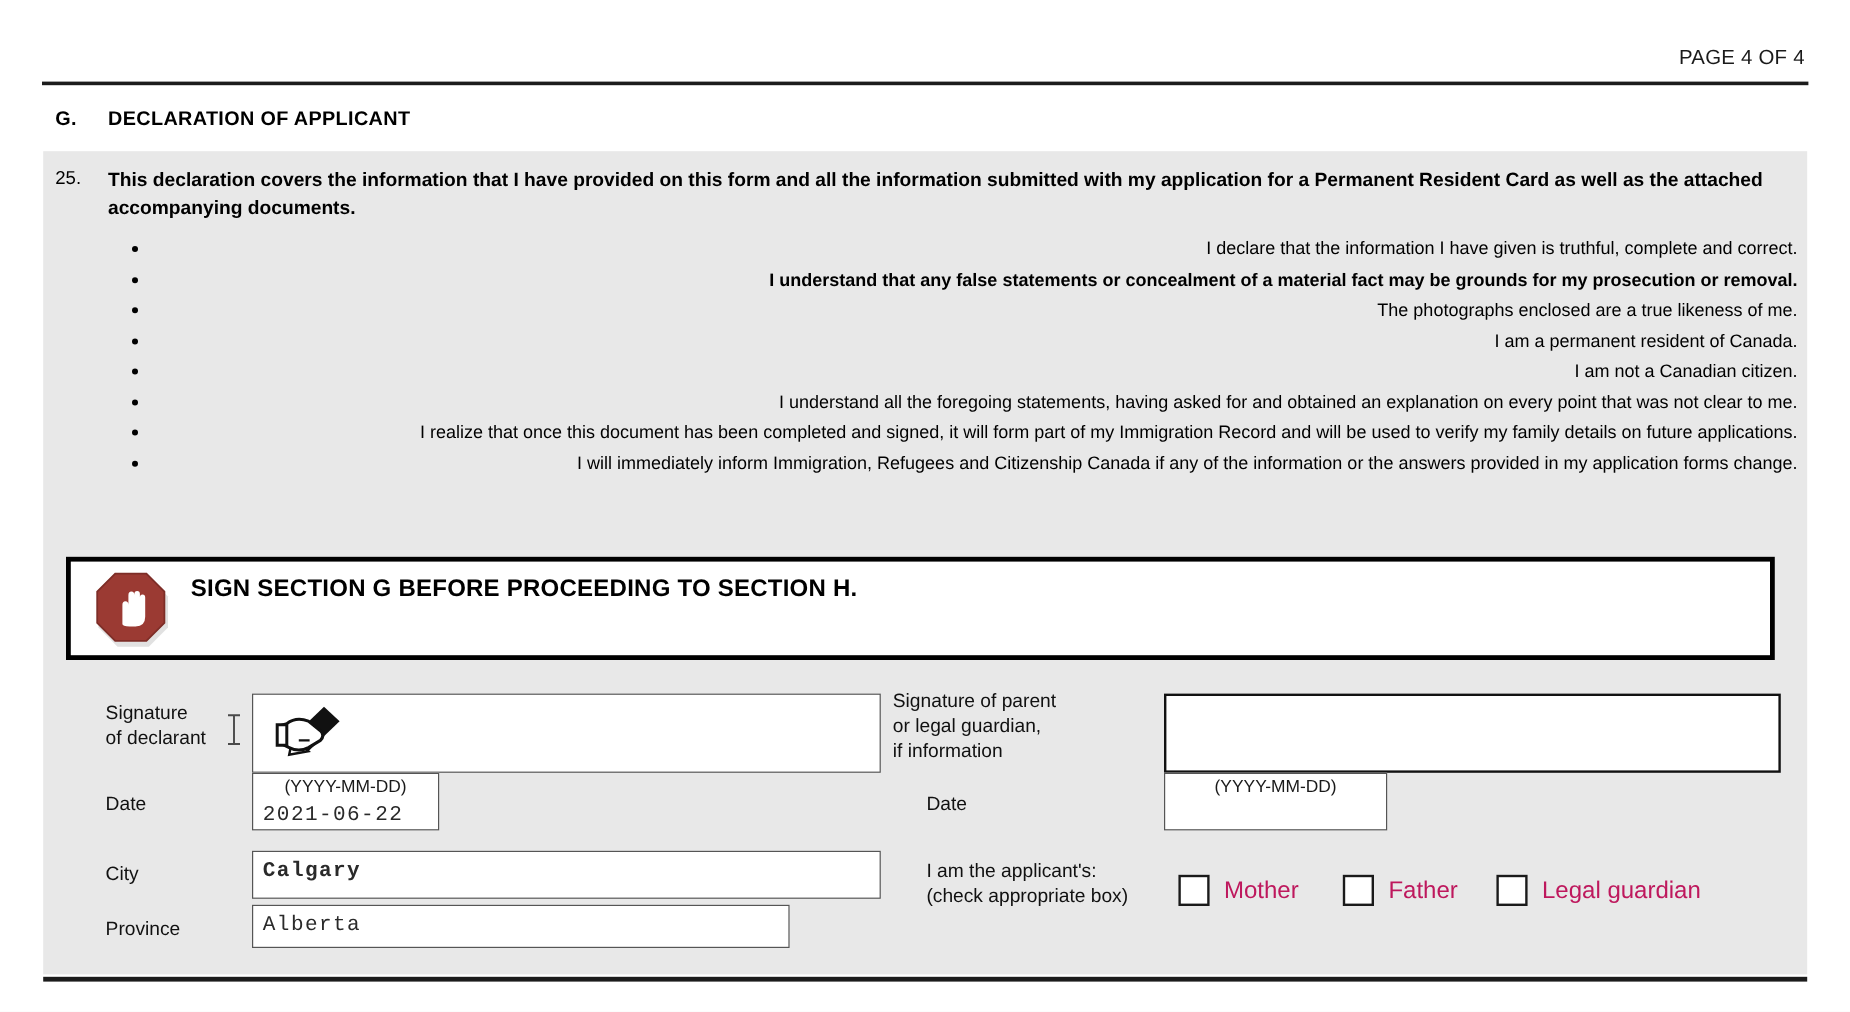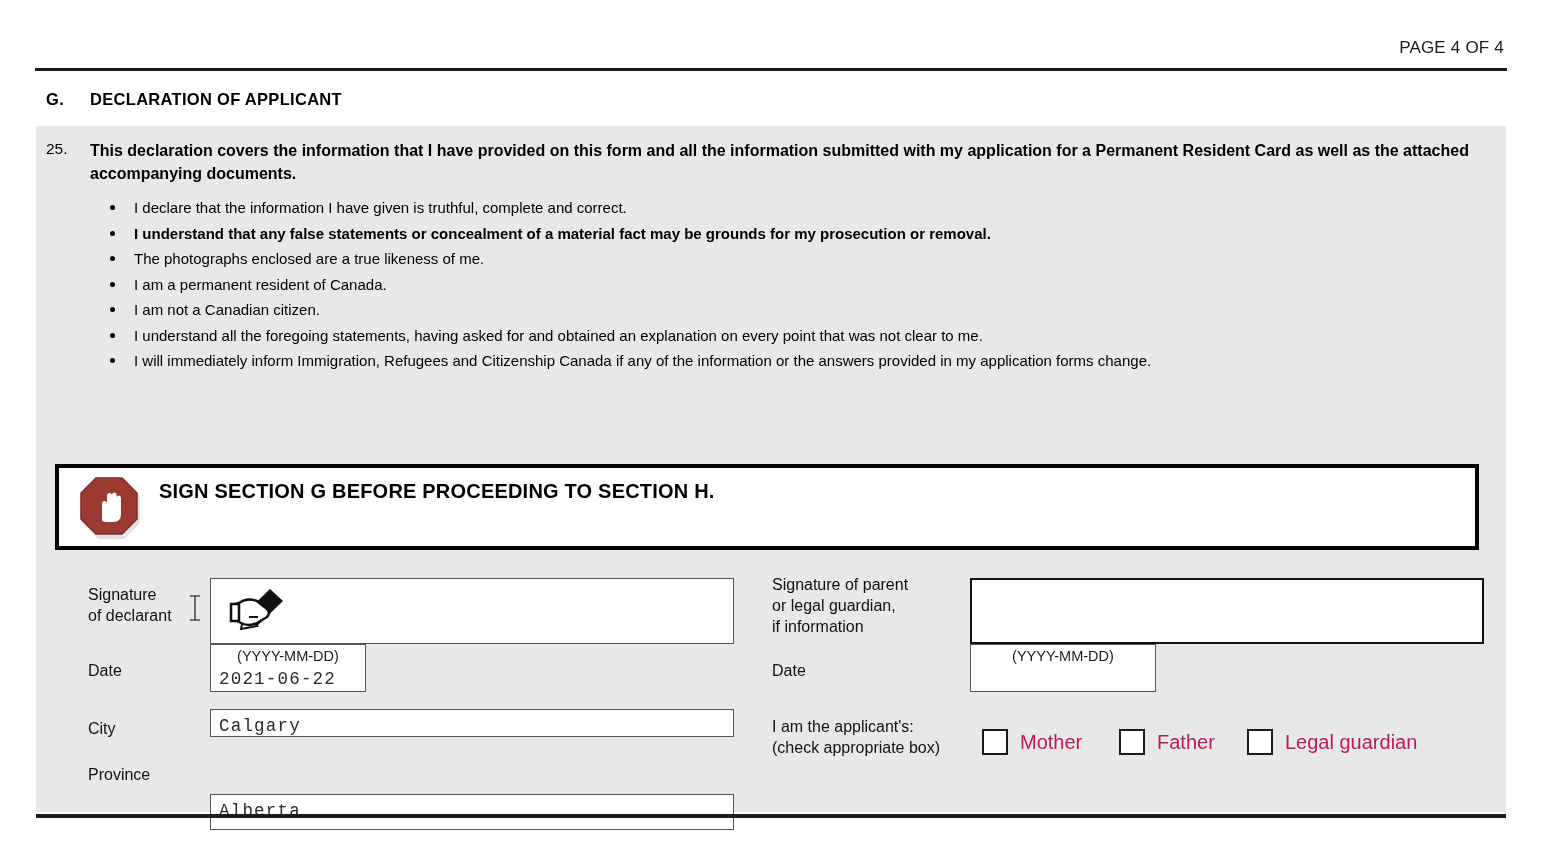--- a/index.html
+++ b/index.html
@@ -89,20 +89,21 @@
 
   
   #declaration-list {
     position: absolute;
     left: 60px;
     top: 74px;
     right: 8px;
     margin: 0;
     padding: 0;
     list-style: none;
+    text-align: right;
   }
   #declaration-list li {
     position: relative;
     padding-left: 38px;
     font-size: 15px;
     line-height: 1.0;
     margin-bottom: 10.5px;
     white-space: nowrap;
   }
   #declaration-list li .bullet {
@@ -242,20 +243,21 @@
     <div id="decl-intro">This declaration covers the information that I have provided on this form and all the information submitted with my application for a Permanent Resident Card as well as the attached accompanying documents.</div>
   </div>
 
   <ul id="declaration-list">
     <li><span class="bullet"></span><span>I declare that the information I have given is truthful, complete and correct.</span></li>
     <li class="bold"><span class="bullet"></span><span>I understand that any false statements or concealment of a material fact may be grounds for my prosecution or removal.</span></li>
     <li><span class="bullet"></span><span>The photographs enclosed are a true likeness of me.</span></li>
     <li><span class="bullet"></span><span>I am a permanent resident of Canada.</span></li>
     <li><span class="bullet"></span><span>I am not a Canadian citizen.</span></li>
     <li><span class="bullet"></span><span>I understand all the foregoing statements, having asked for and obtained an explanation on every point that was not clear to me.</span></li>
+    <li><span class="bullet"></span><span>I realize that once this document has been completed and signed, it will form part of my Immigration Record and will be used to verify my family details on future applications.</span></li>
     <li><span class="bullet"></span><span>I will immediately inform Immigration, Refugees and Citizenship Canada if any of the information or the answers provided in my application forms change.</span></li>
   </ul>
 
   <div id="warning-box">
     <div id="stop-sign">
       <svg width="68" height="68" viewBox="0 0 68 68" xmlns="http://www.w3.org/2000/svg">
         <polygon points="21,5 47,5 63,21 63,47 47,63 21,63 5,47 5,21" fill="#c9c9c9" opacity="0.55" transform="translate(2,2)"></polygon>
         <polygon points="21,4 47,4 62,19 62,45 47,60 21,60 6,45 6,19" fill="#9b3a33" stroke="#7d2d27" stroke-width="1.5"></polygon>
         <path d="M27 46 L27 30 Q27 27 29.5 27 Q32 27 32 30 L32 22 Q32 19 34.5 19 Q37 19 37 22 L37 21 Q37 18.5 39.3 18.5 Q41.6 18.5 41.6 21 L41.6 24 Q41.6 21.5 43.8 21.5 Q46 21.5 46 24 L46 40 Q46 48 38 48 L33 48 Q27 48 27 46 Z" fill="#ffffff"></path>
       </svg>
@@ -290,30 +292,30 @@
       </div>
     </div>
 
     <div class="field-label" style="left:52px; top:94px;">Date</div>
     <div class="field-box" style="left:174px; top:78px; width:156px; height:48px;">
       <div class="hint">(YYYY-MM-DD)</div>
       <div class="typed" style="top:24px;">2021-06-22</div>
     </div>
 
     <div class="field-label" style="left:52px; top:152px;">City</div>
-    <div class="field-box" style="left:174px; top:143px; width:524px; height:28px;">
+    <div class="field-box" style="left:174px; top:143px; width:524px; height:40px;font-weight:bold;">
       <div class="typed" style="top:6px;">Calgary</div>
     </div>
 
     <div class="field-label" style="left:52px; top:198px;">Province</div>
-    <div class="field-box" style="left:174px; top:188px; width:524px; height:36px;margin-top:40px;">
+    <div class="field-box" style="left:174px; top:188px; width:448px; height:36px;">
       <div class="typed" style="top:6px;">Alberta</div>
     </div>
 
-    <div class="field-label" style="left:736px; top:8px;">
+    <div class="field-label" style="left:708px; top:8px;">
       <div>Signature of parent</div>
       <div>or legal guardian,</div>
       <div>if information</div>
     </div>
     <div class="field-box heavy" style="left:934px; top:12px; width:514px; height:66px;"></div>
 
     <div class="field-label" style="left:736px; top:94px;">Date</div>
     <div class="field-box" style="left:934px; top:78px; width:186px; height:48px;">
       <div class="hint">(YYYY-MM-DD)</div>
       <div class="typed" style="top:24px;"></div>

